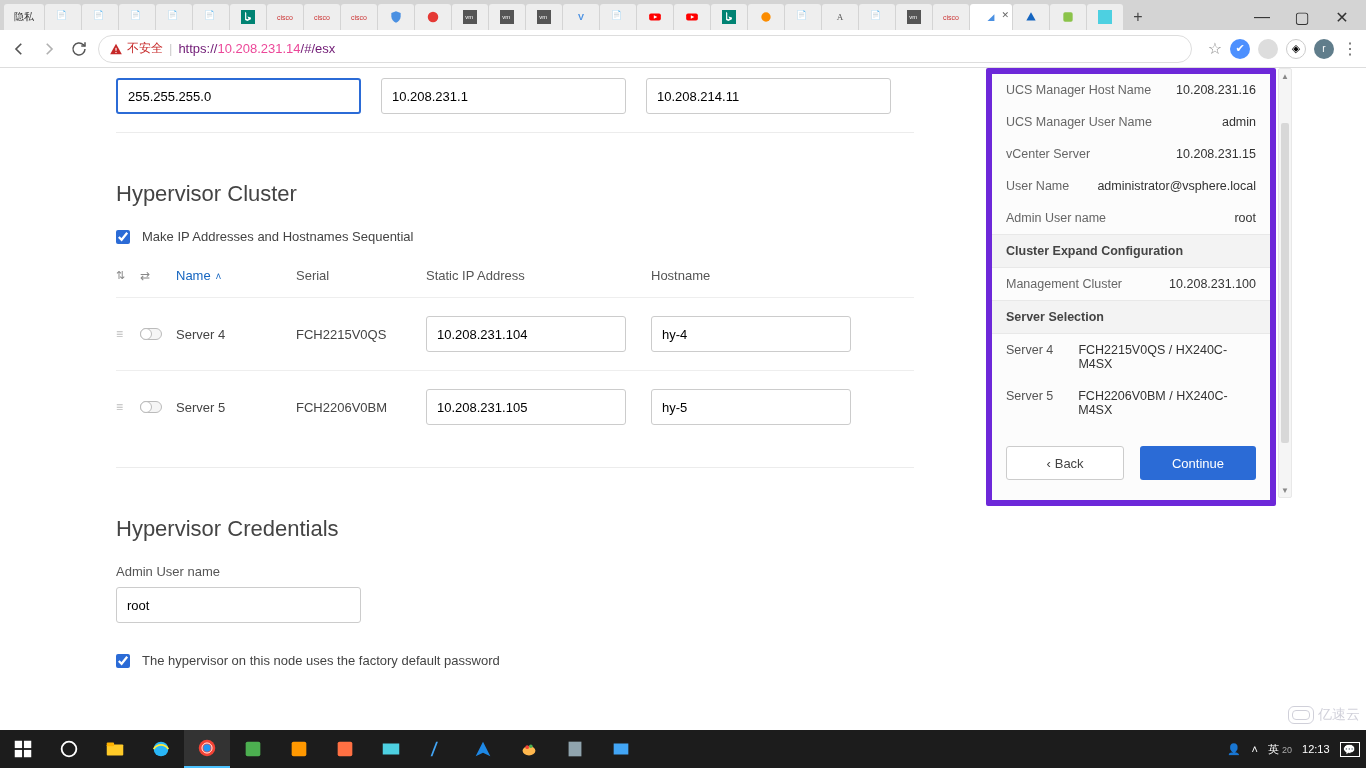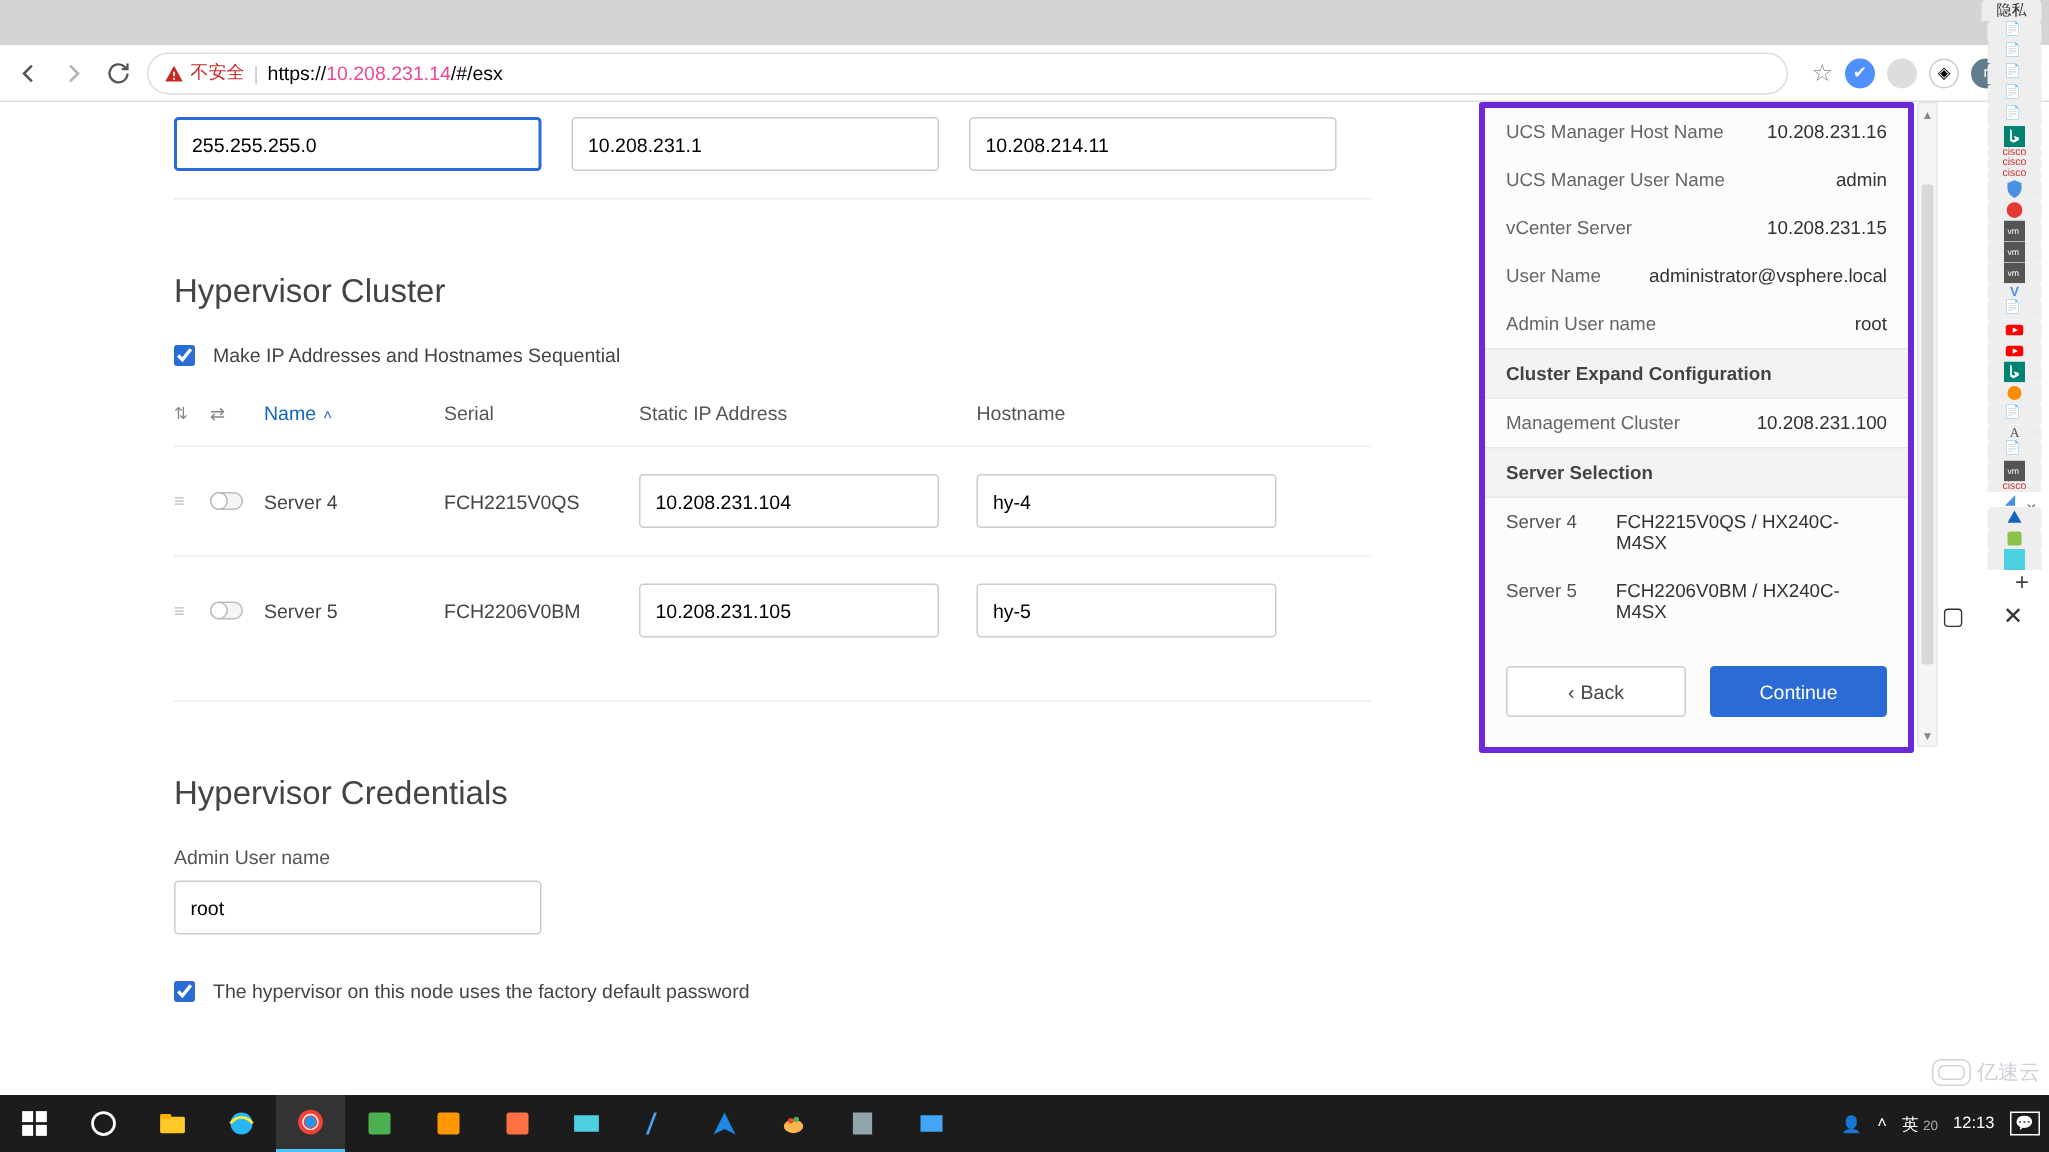--- a/index.html
+++ b/index.html
@@ -1,51 +1,51 @@
 <!DOCTYPE html>
 <html><head>
 <meta charset="utf-8">
 <style>
 * { box-sizing: border-box; margin: 0; padding: 0; font-family: "Segoe UI", Arial, sans-serif; }
 body { background: #fff; width: 1366px; height: 768px; overflow: hidden; position: relative; }
 
 
-.tab-strip { height: 30px; background: #d4d4d4; display: flex; align-items: flex-end; padding: 0 4px; flex-direction: column; }
+.tab-strip { height: 30px; background: #d4d4d4; display: flex; align-items: flex-end; padding: 0 4px; }
 .tab { width: 36px; height: 26px; background: #eee; border-radius: 3px 3px 0 0; margin-right: 1px; display: flex; align-items: center; justify-content: center; font-size: 9px; color: #555; position: relative; }
 .tab.first { width: 40px; font-size: 10px; color: #333; }
 .tab.active { background: #fff; width: 42px; }
 .tab .close { position: absolute; right: 3px; top: 6px; font-size: 9px; color: #666; }
 .tab-favicon { width: 14px; height: 14px; display: inline-block; }
 .tab svg { width: 14px; height: 14px; }
 .new-tab { width: 28px; height: 26px; display: flex; align-items: center; justify-content: center; font-size: 16px; color: #444; }
 .win-controls { margin-left: auto; display: flex; }
 .win-btn { width: 40px; height: 26px; display: flex; align-items: center; justify-content: center; color: #333; }
 
 .addr-bar { height: 38px; background: #fff; border-bottom: 1px solid #ddd; display: flex; align-items: center; padding: 0 8px; gap: 8px; }
 .nav-icon { width: 22px; height: 22px; display: flex; align-items: center; justify-content: center; color: #666; }
 .nav-icon svg { width: 18px; height: 18px; }
 .url-box { flex: 1; height: 28px; border: 1px solid #ddd; border-radius: 14px; display: flex; align-items: center; padding: 0 10px; font-size: 13px; gap: 6px; }
 .url-warn { color: #c62828; display: flex; align-items: center; gap: 4px; font-size: 12px; }
 .url-warn svg { width: 14px; height: 14px; }
 .url-sep { color: #ccc; }
 .url-text { color: #555; }
-.url-text .https { color: #000000; }
+.url-text .https { color: #701a75; }
 .url-text .host { color: #ec4899; }
 .addr-right { display: flex; align-items: center; gap: 8px; margin-left: 8px; }
 .ext-icon { width: 20px; height: 20px; border-radius: 50%; display: flex; align-items: center; justify-content: center; font-size: 11px; }
 .star { color: #888; }
 .blue-ball { background: #4d90fe; color: #fff; }
 .gray-ball { background: #ddd; }
 .avatar-ball { background: #607d8b; color: #fff; font-size: 10px; }
 .menu-dots { color: #666; font-size: 16px; }
 
 
 .content { position: absolute; top: 68px; left: 0; right: 0; bottom: 38px; overflow: hidden; }
 .main-col { position: absolute; left: 100px; top: 0; width: 840px; padding-right: 10px; }
-.right-col { position: absolute; right: 90px; top: 0; width: 290px; border: 4px solid #6d28d9; border-radius: 2px; background: #fcfcfc; }
+.right-col { position: absolute; right: 90px; top: 0; width: 290px; border: 6px solid #6d28d9; border-radius: 2px; background: #fcfcfc; }
 
 .top-inputs { display: flex; gap: 20px; margin-top: 10px; padding: 0 16px; }
 .top-inputs input { height: 36px; border: 1px solid #ccc; border-radius: 3px; padding: 0 10px; font-size: 13px; width: 245px; background: #fff; }
 .top-inputs input.focused { border: 2px solid #2b6bd6; background: #fff; width: 245px; }
 
 .section-heading { font-size: 22px; font-weight: 300; color: #444; margin: 48px 0 22px 16px; }
 
 .chk-row { display: flex; align-items: center; gap: 12px; margin: 0 0 6px 16px; font-size: 13px; color: #444; }
 .chk-row input[type=checkbox] { width: 14px; height: 14px; accent-color: #2b6bd6; }
 

